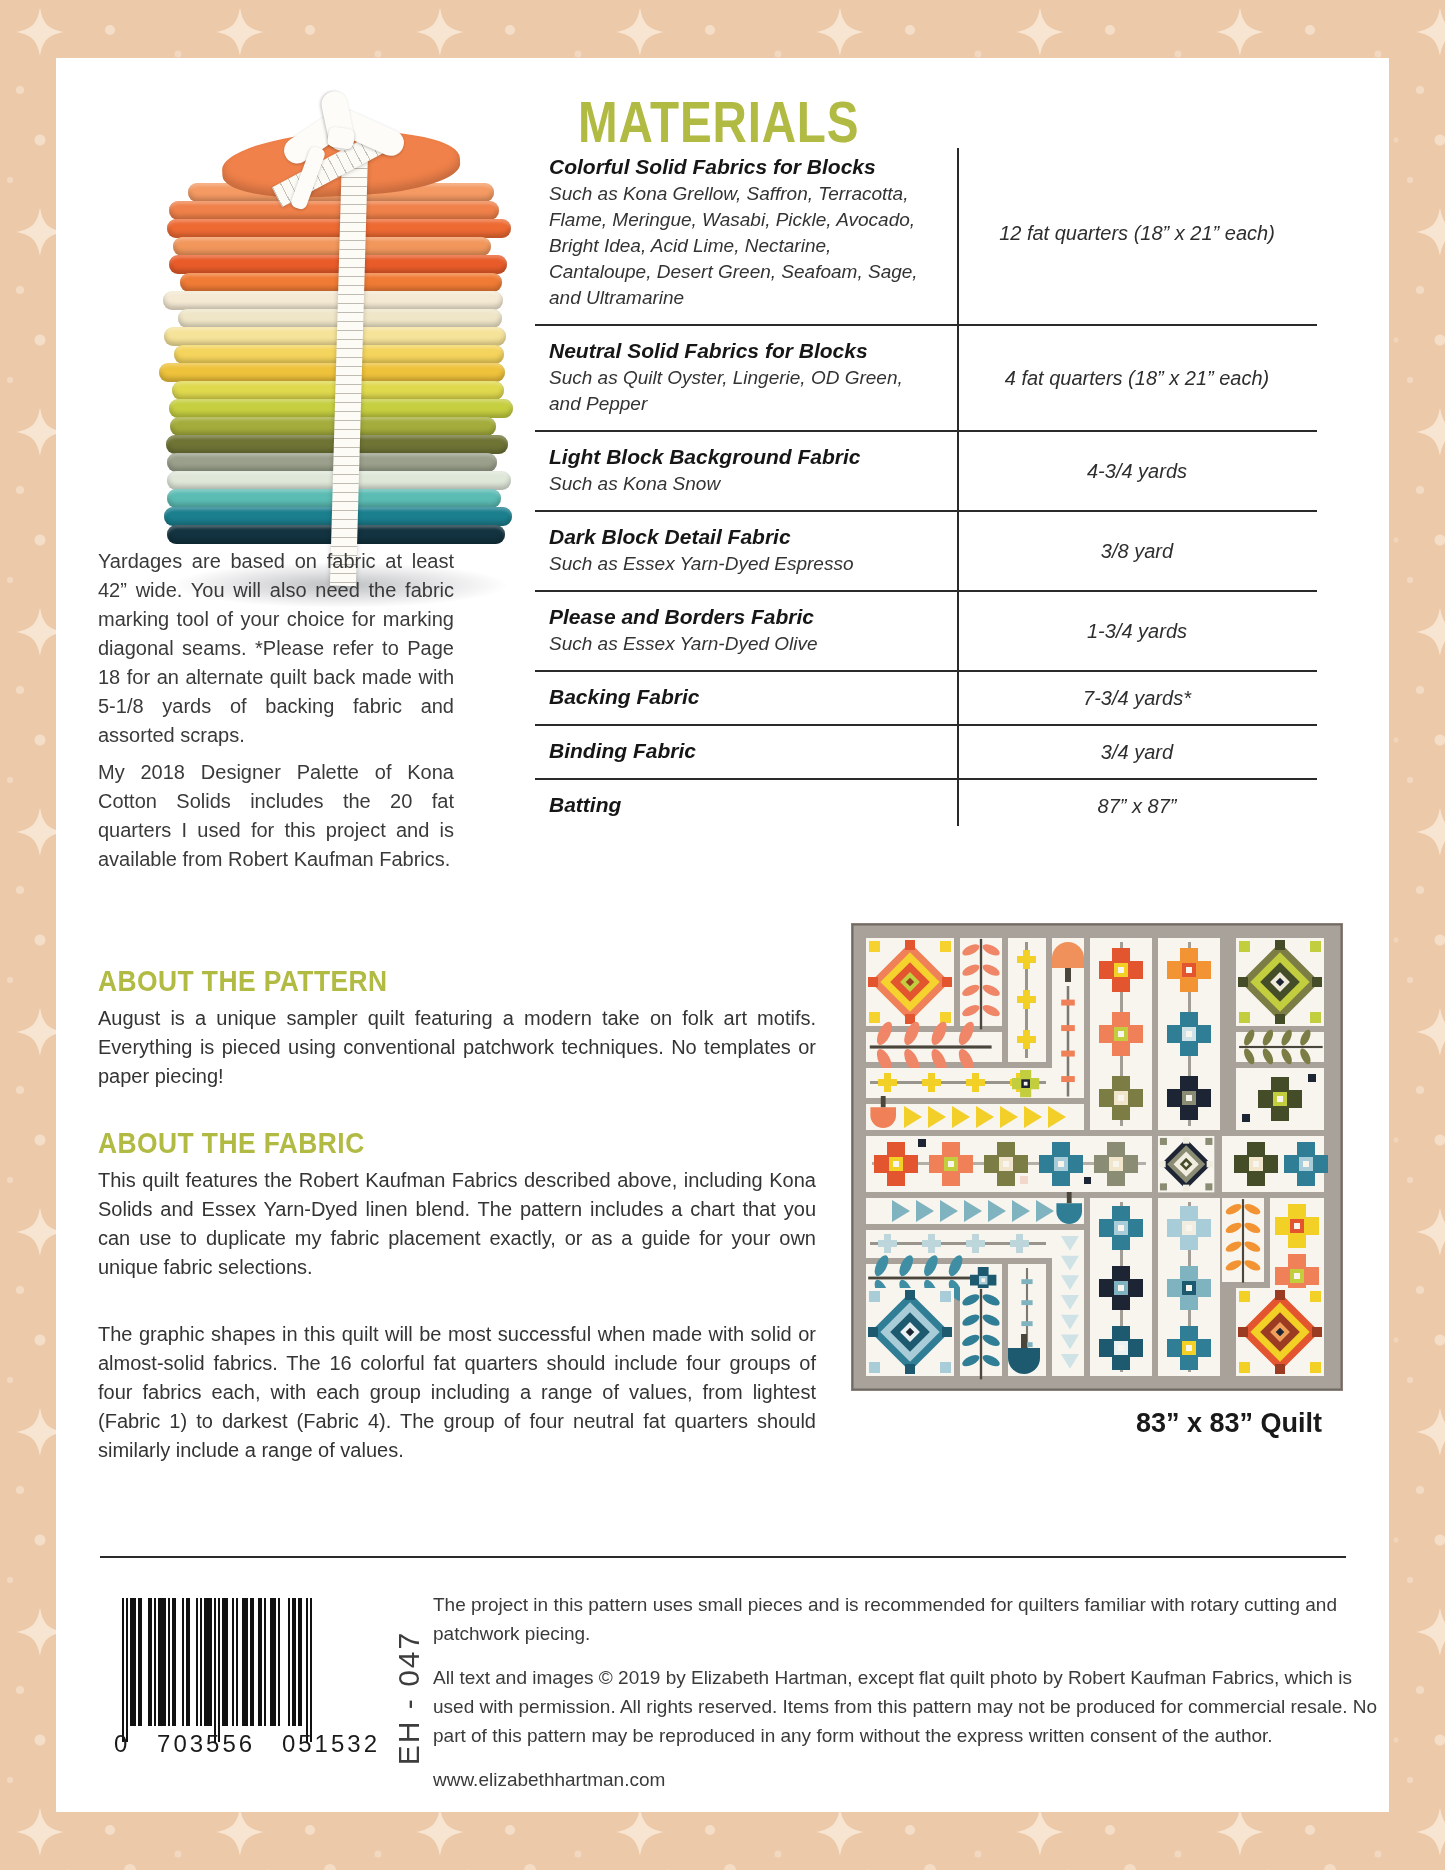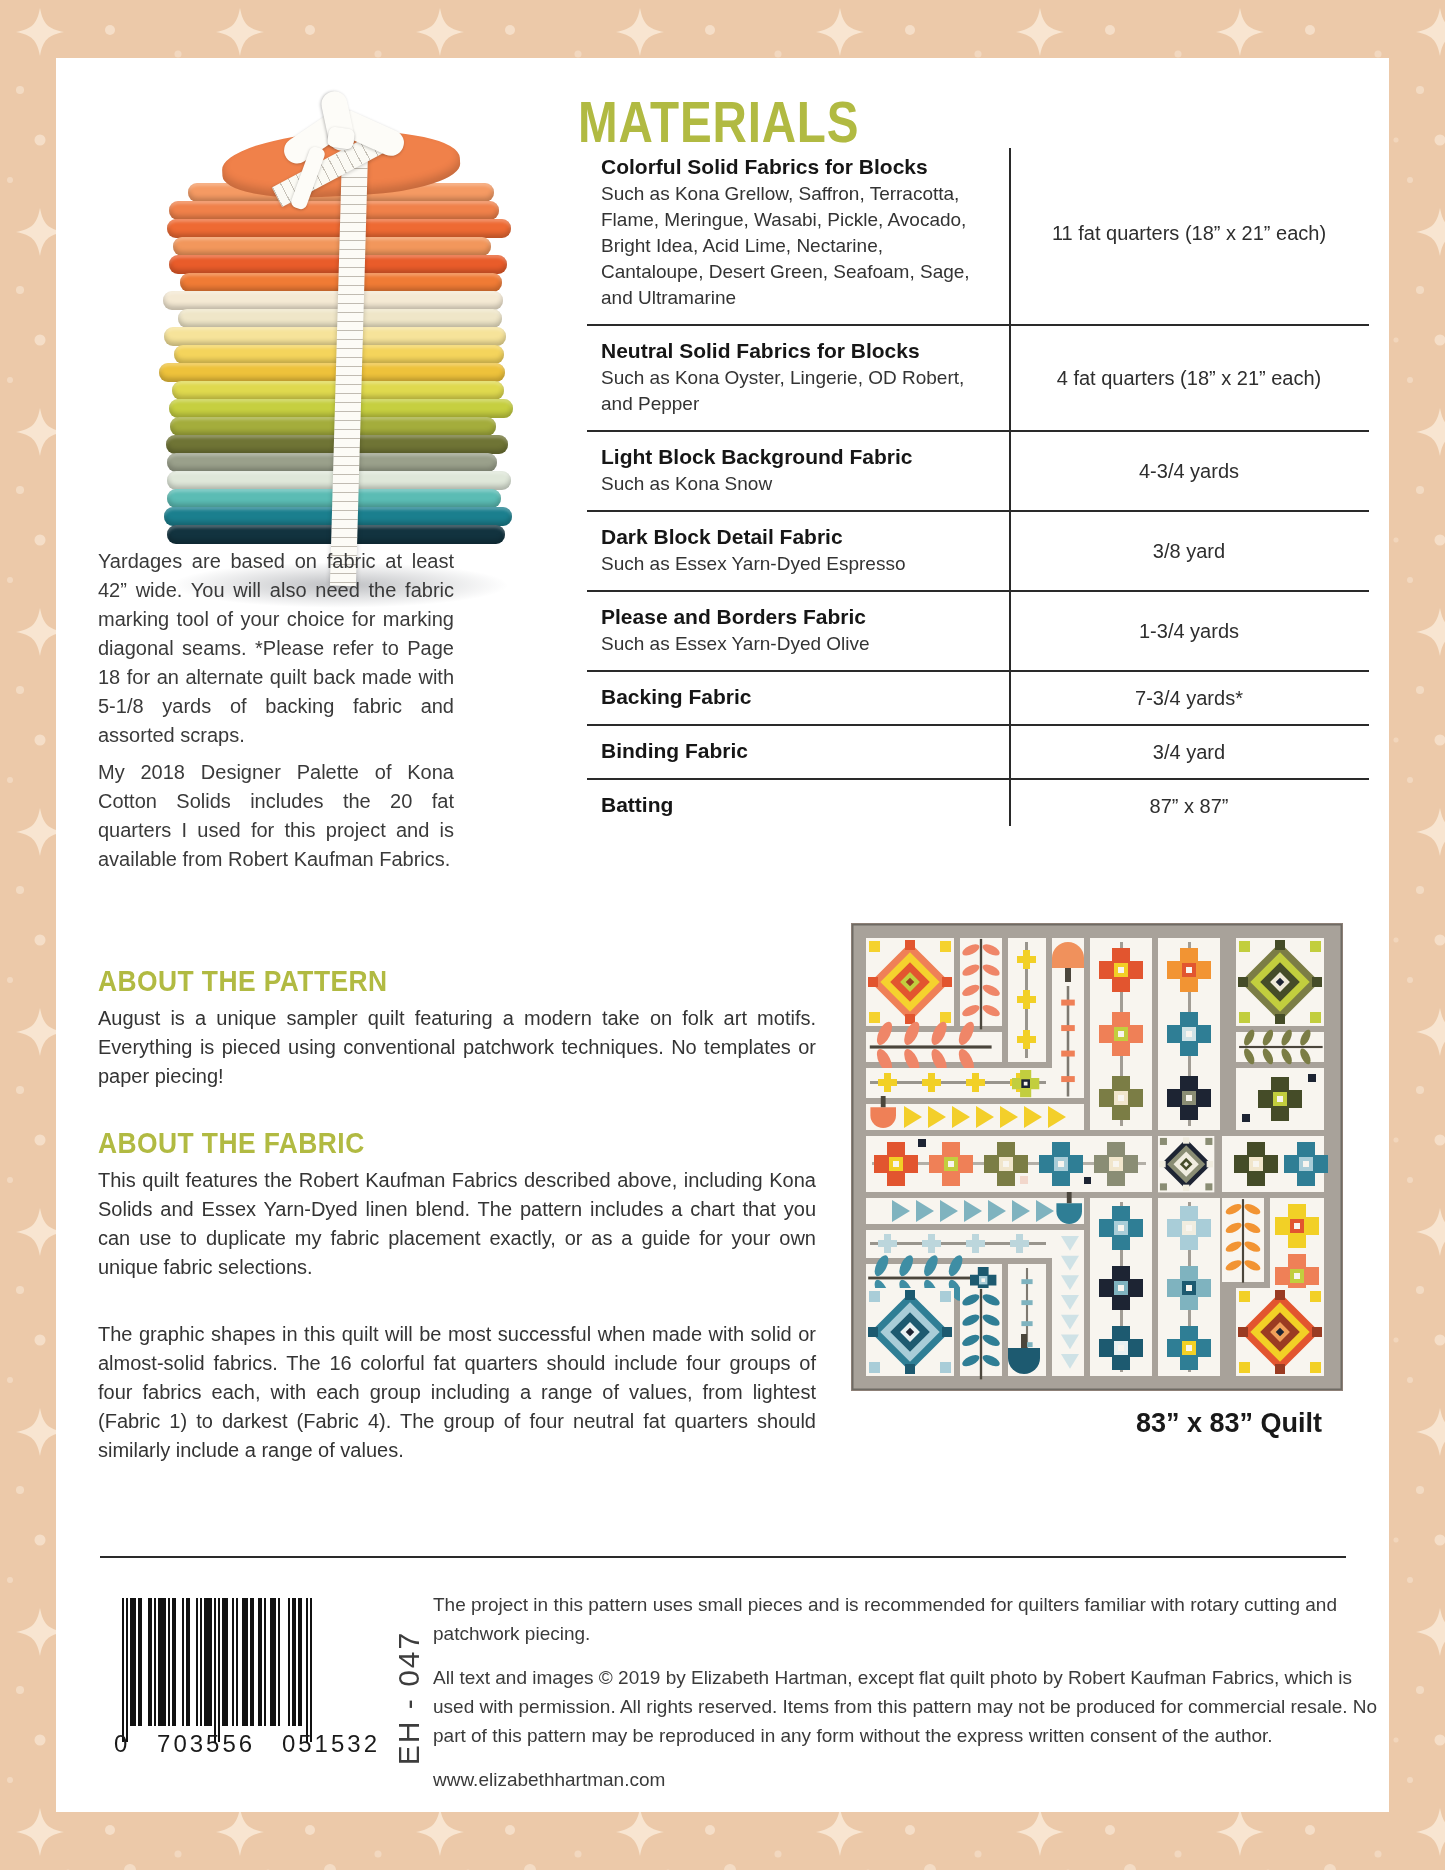--- a/index.html
+++ b/index.html
@@ -28,21 +28,21 @@
   .lobe{width:74px;height:26px;border-radius:14px;}
   .l1{left:130px;top:18px;transform:rotate(-34deg);}
   .l2{left:182px;top:14px;transform:rotate(24deg);}
   .l3{left:158px;top:2px;transform:rotate(78deg);width:60px;}
   .knot{left:178px;top:22px;width:26px;height:20px;border-radius:6px;transform:rotate(8deg);}
   .tail{left:150px;top:40px;width:16px;height:64px;border-radius:6px;transform:rotate(20deg);}
 
   
   .materials-h{position:absolute;left:522px;top:30px;font-size:58px;font-weight:bold;
       letter-spacing:1px;transform:scaleX(.82);transform-origin:left top;}
-  .mat-table{position:absolute;left:531px;top:84px;width:782px;}
+  .mat-table{position:absolute;left:479px;top:84px;width:782px;font-style:italic;}
   .mat-divider{position:absolute;left:422px;top:6px;bottom:6px;width:2px;background:#2a2a2a;}
   .mrow{position:relative;display:flex;}
   .mrow + .mrow{border-top:2px solid #2a2a2a;}
   .mcell-l{width:422px;box-sizing:border-box;padding:11px 26px 13px 14px;}
   .mcell-r{width:360px;display:flex;align-items:center;justify-content:center;
       font-size:20px;color:#2e2e2e;text-align:center;padding:6px 0;}
   .mtitle{font-size:21px;font-weight:bold;color:#161616;line-height:28px;}
   .mdesc{font-size:19px;line-height:26px;color:#333333;}
 
   
@@ -154,26 +154,26 @@
     <div class="materials-h" style="color:#b1ba42">MATERIALS</div>
 
     <div class="mat-table">
       <div class="mat-divider"></div>
 
       <div class="mrow">
         <div class="mcell-l">
             <div class="mtitle">Colorful Solid Fabrics for Blocks</div>
           <div class="mdesc">Such as Kona Grellow, Saffron, Terracotta, Flame, Meringue, Wasabi, Pickle, Avocado, Bright Idea, Acid Lime, Nectarine, Cantaloupe, Desert Green, Seafoam, Sage, and Ultramarine</div>
           </div>
-        <div class="mcell-r">11 fat quarters (18” x 21” each)</div>
+        <div class="mcell-r">12 fat quarters (18” x 21” each)</div>
       </div>
       <div class="mrow">
         <div class="mcell-l">
             <div class="mtitle">Neutral Solid Fabrics for Blocks</div>
-          <div class="mdesc">Such as Kona Oyster, Lingerie, OD Robert, and Pepper</div>
+          <div class="mdesc">Such as Quilt Oyster, Lingerie, OD Green, and Pepper</div>
           </div>
         <div class="mcell-r">4 fat quarters (18” x 21” each)</div>
       </div>
       <div class="mrow">
         <div class="mcell-l">
             <div class="mtitle">Light Block Background Fabric</div>
           <div class="mdesc">Such as Kona Snow</div>
           </div>
         <div class="mcell-r">4-3/4 yards</div>
       </div>

